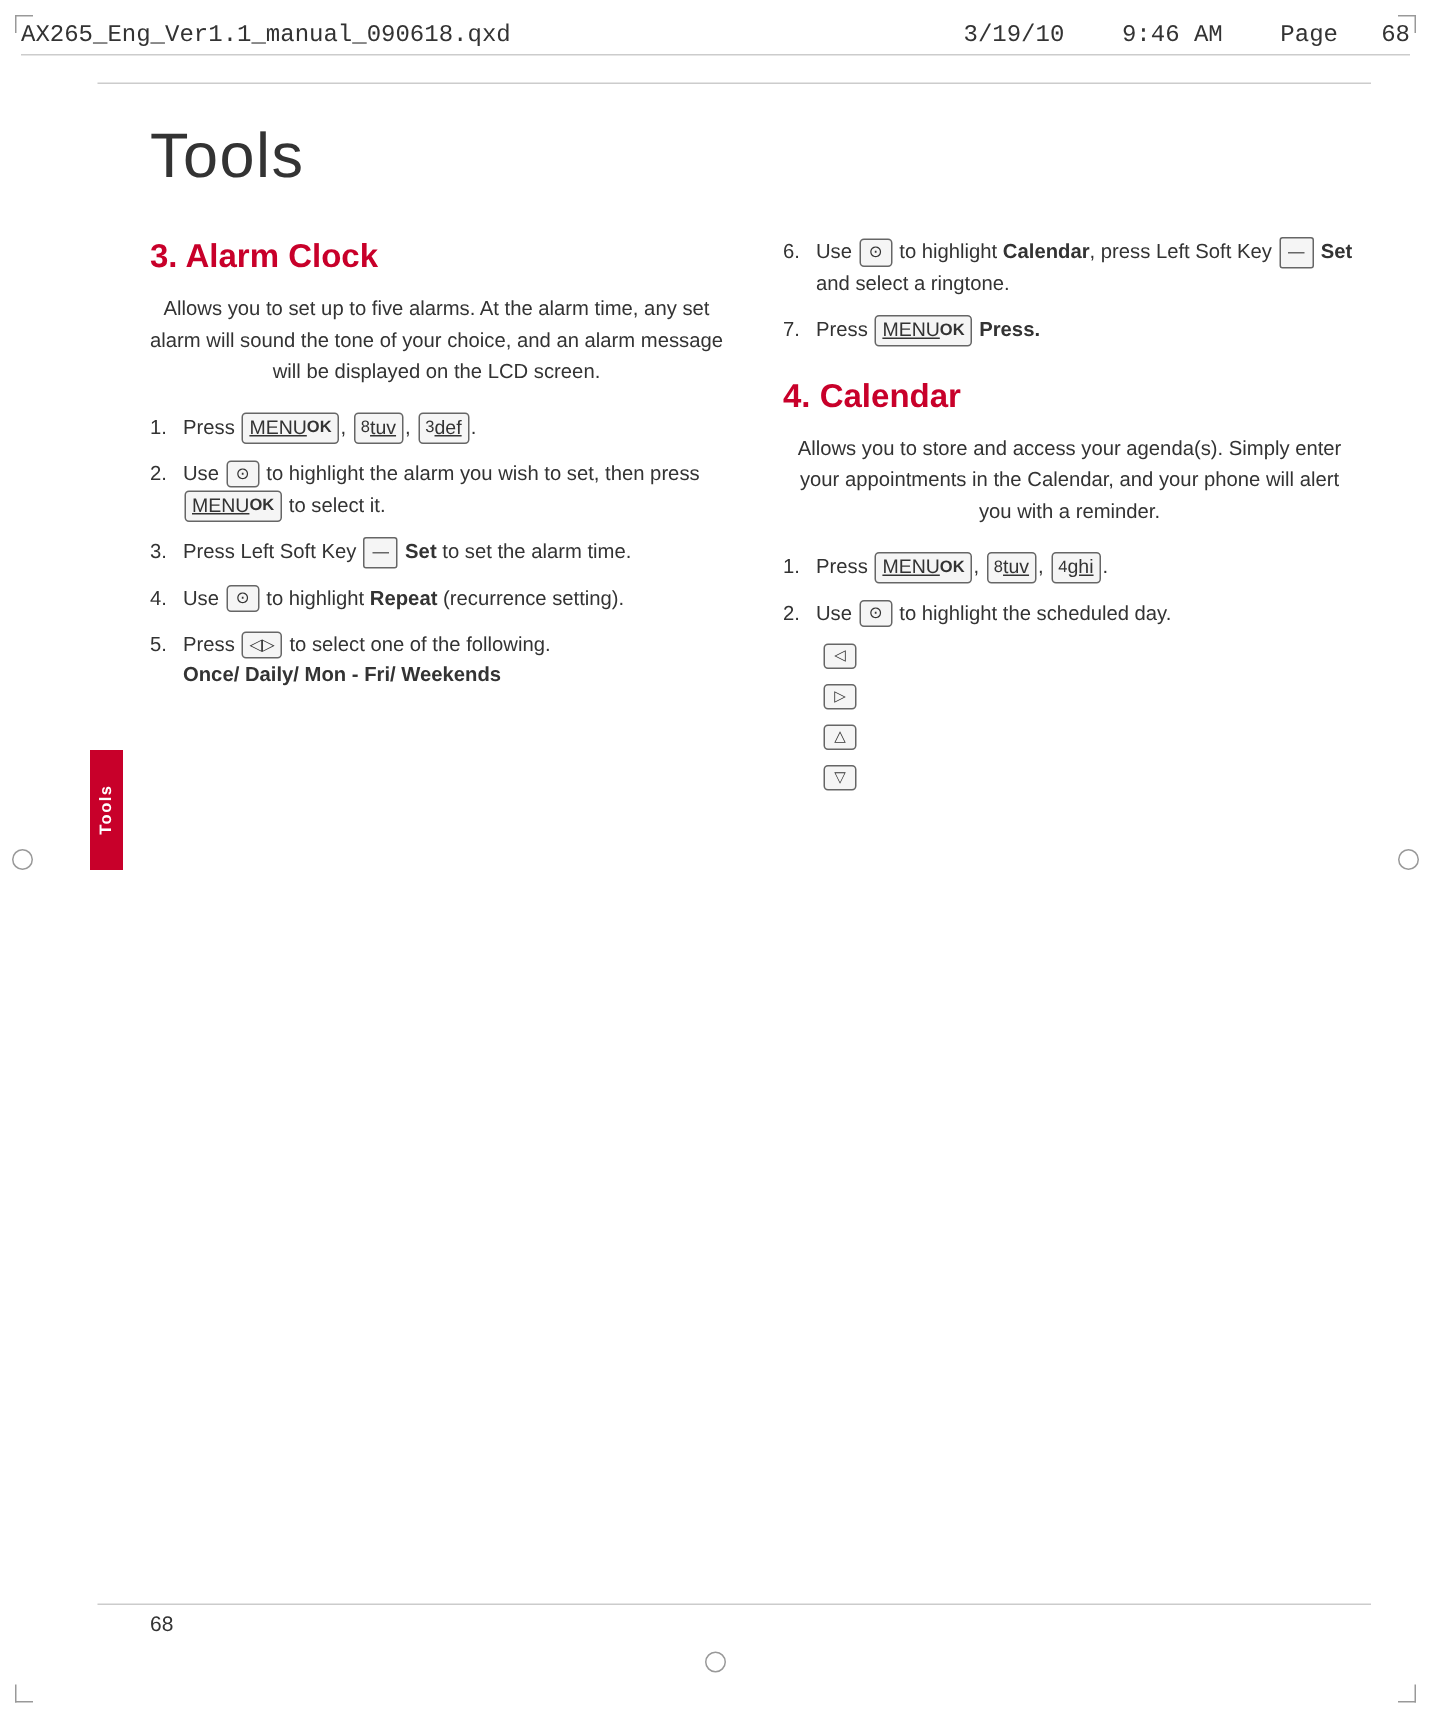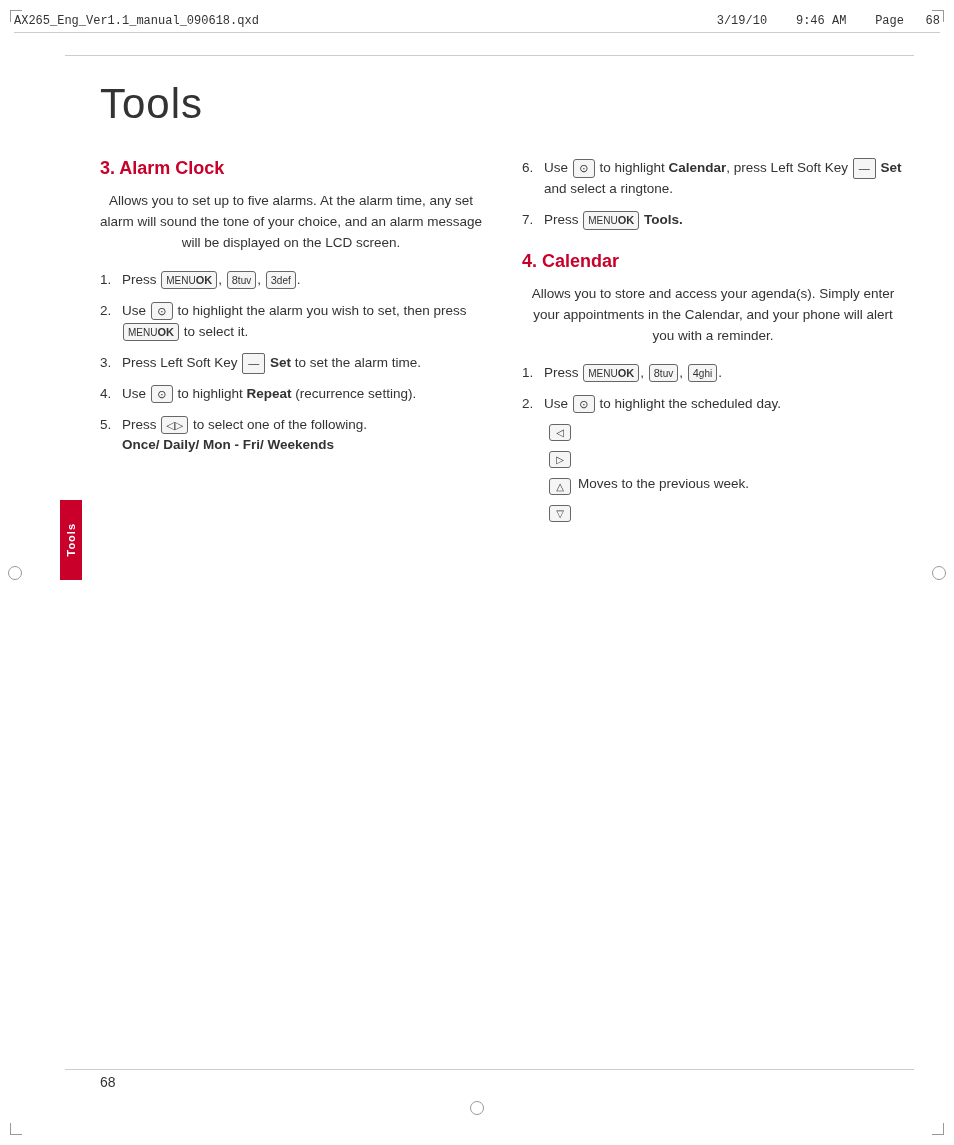--- a/index.html
+++ b/index.html
@@ -12,21 +12,21 @@
       position: relative;
       overflow: hidden;
     }
 
     
     .page-header {
       position: absolute;
       top: 14px;
       left: 14px;
       right: 14px;
-      font-size: 12px;
+      font-size: 16px;
       color: #333;
       display: flex;
       justify-content: space-between;
       border-bottom: 1px solid #ccc;
       padding-bottom: 4px;
       font-family: 'Courier New', monospace;
       gap: 40px;
     }
 
     
@@ -122,21 +122,21 @@
     .col-left {
       flex: 1;
     }
 
     .col-right {
       flex: 1;
     }
 
     
     .section-title {
-      font-size: 18px;
+      font-size: 22px;
       font-weight: bold;
       color: #c8002a;
       margin-bottom: 12px;
     }
 
     .section-intro {
       font-size: 13.5px;
       color: #333;
       line-height: 1.55;
       margin-bottom: 16px;
@@ -247,22 +247,23 @@
       position: absolute;
       top: 55px;
       left: 65px;
       right: 40px;
       height: 1px;
       background: #ccc;
     }
 
     
     .key-sup {
-      font-size: 10px;
+      font-size: 13px;
       vertical-align: super;
+      text-decoration: underline;
     }
 
     .key-main {
       font-size: 11px;
       font-weight: bold;
     }
   </style>
 </head>
 <body>
 
@@ -363,21 +364,21 @@
           Use <span class="key-icon">⊙</span> to highlight <span class="bold">Calendar</span>, press Left Soft Key <span class="softkey-icon">—</span> <span class="bold">Set</span> and select a ringtone.
         </span>
       </div>
 
       <div class="step">
         <span class="step-num">7.</span>
         <span class="step-content">
           Press <span class="key-icon">
               <span class="key-sup">MENU</span>
               <span class="key-main">OK</span>
-            </span> <span class="bold">Tools.</span>
+            </span> <span class="bold">Press.</span>
         </span>
       </div>
 
       <div style="margin-top: 20px;">
         <div class="section-title">4. Calendar</div>
 
         <div class="section-intro">Allows you to store and access your agenda(s). Simply enter your appointments in the Calendar, and your phone will alert you with a reminder.</div>
 
         <div class="step">
           <span class="step-num">1.</span>
@@ -409,21 +410,20 @@
               <div class="sub-item">
                 <span class="sub-item-icon">
                   <span class="key-icon" style="font-size:10px;">▷</span>
                 </span>
               </div>
 
               <div class="sub-item">
                 <span class="sub-item-icon">
                   <span class="key-icon" style="font-size:10px;">△</span>
                 </span>
-                <span class="sub-item-text">Moves to the previous week.</span>
               </div>
 
               <div class="sub-item">
                 <span class="sub-item-icon">
                   <span class="key-icon" style="font-size:10px;">▽</span>
                 </span>
               </div>
 
             </div>
           </span>

